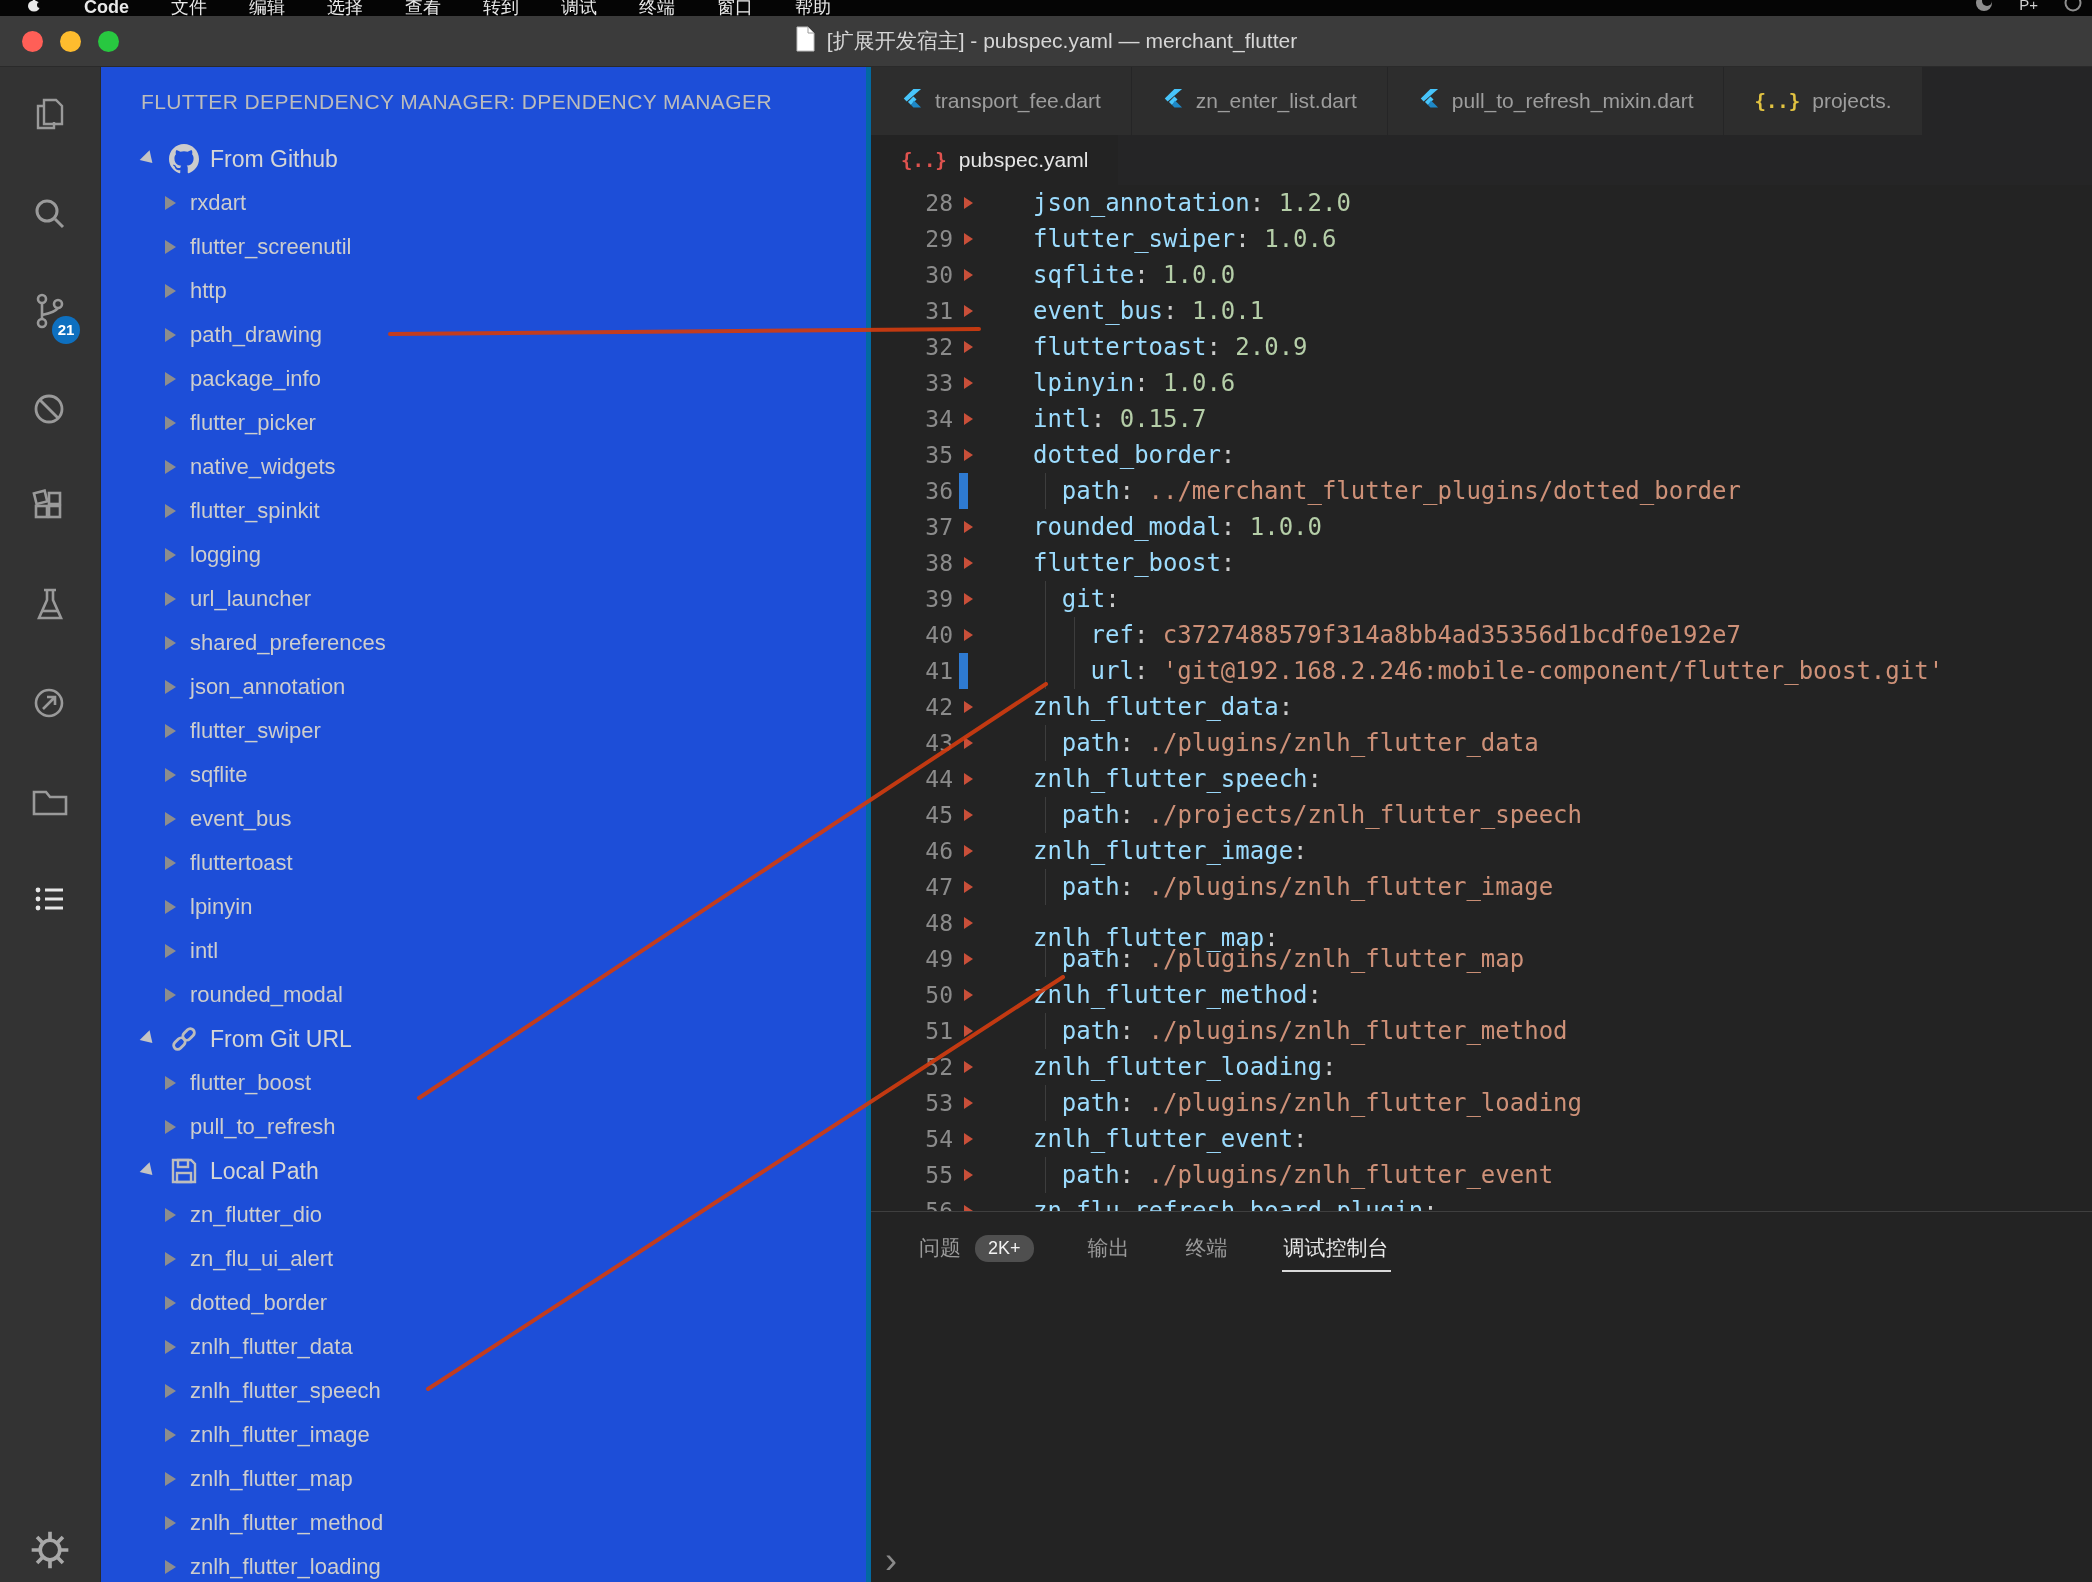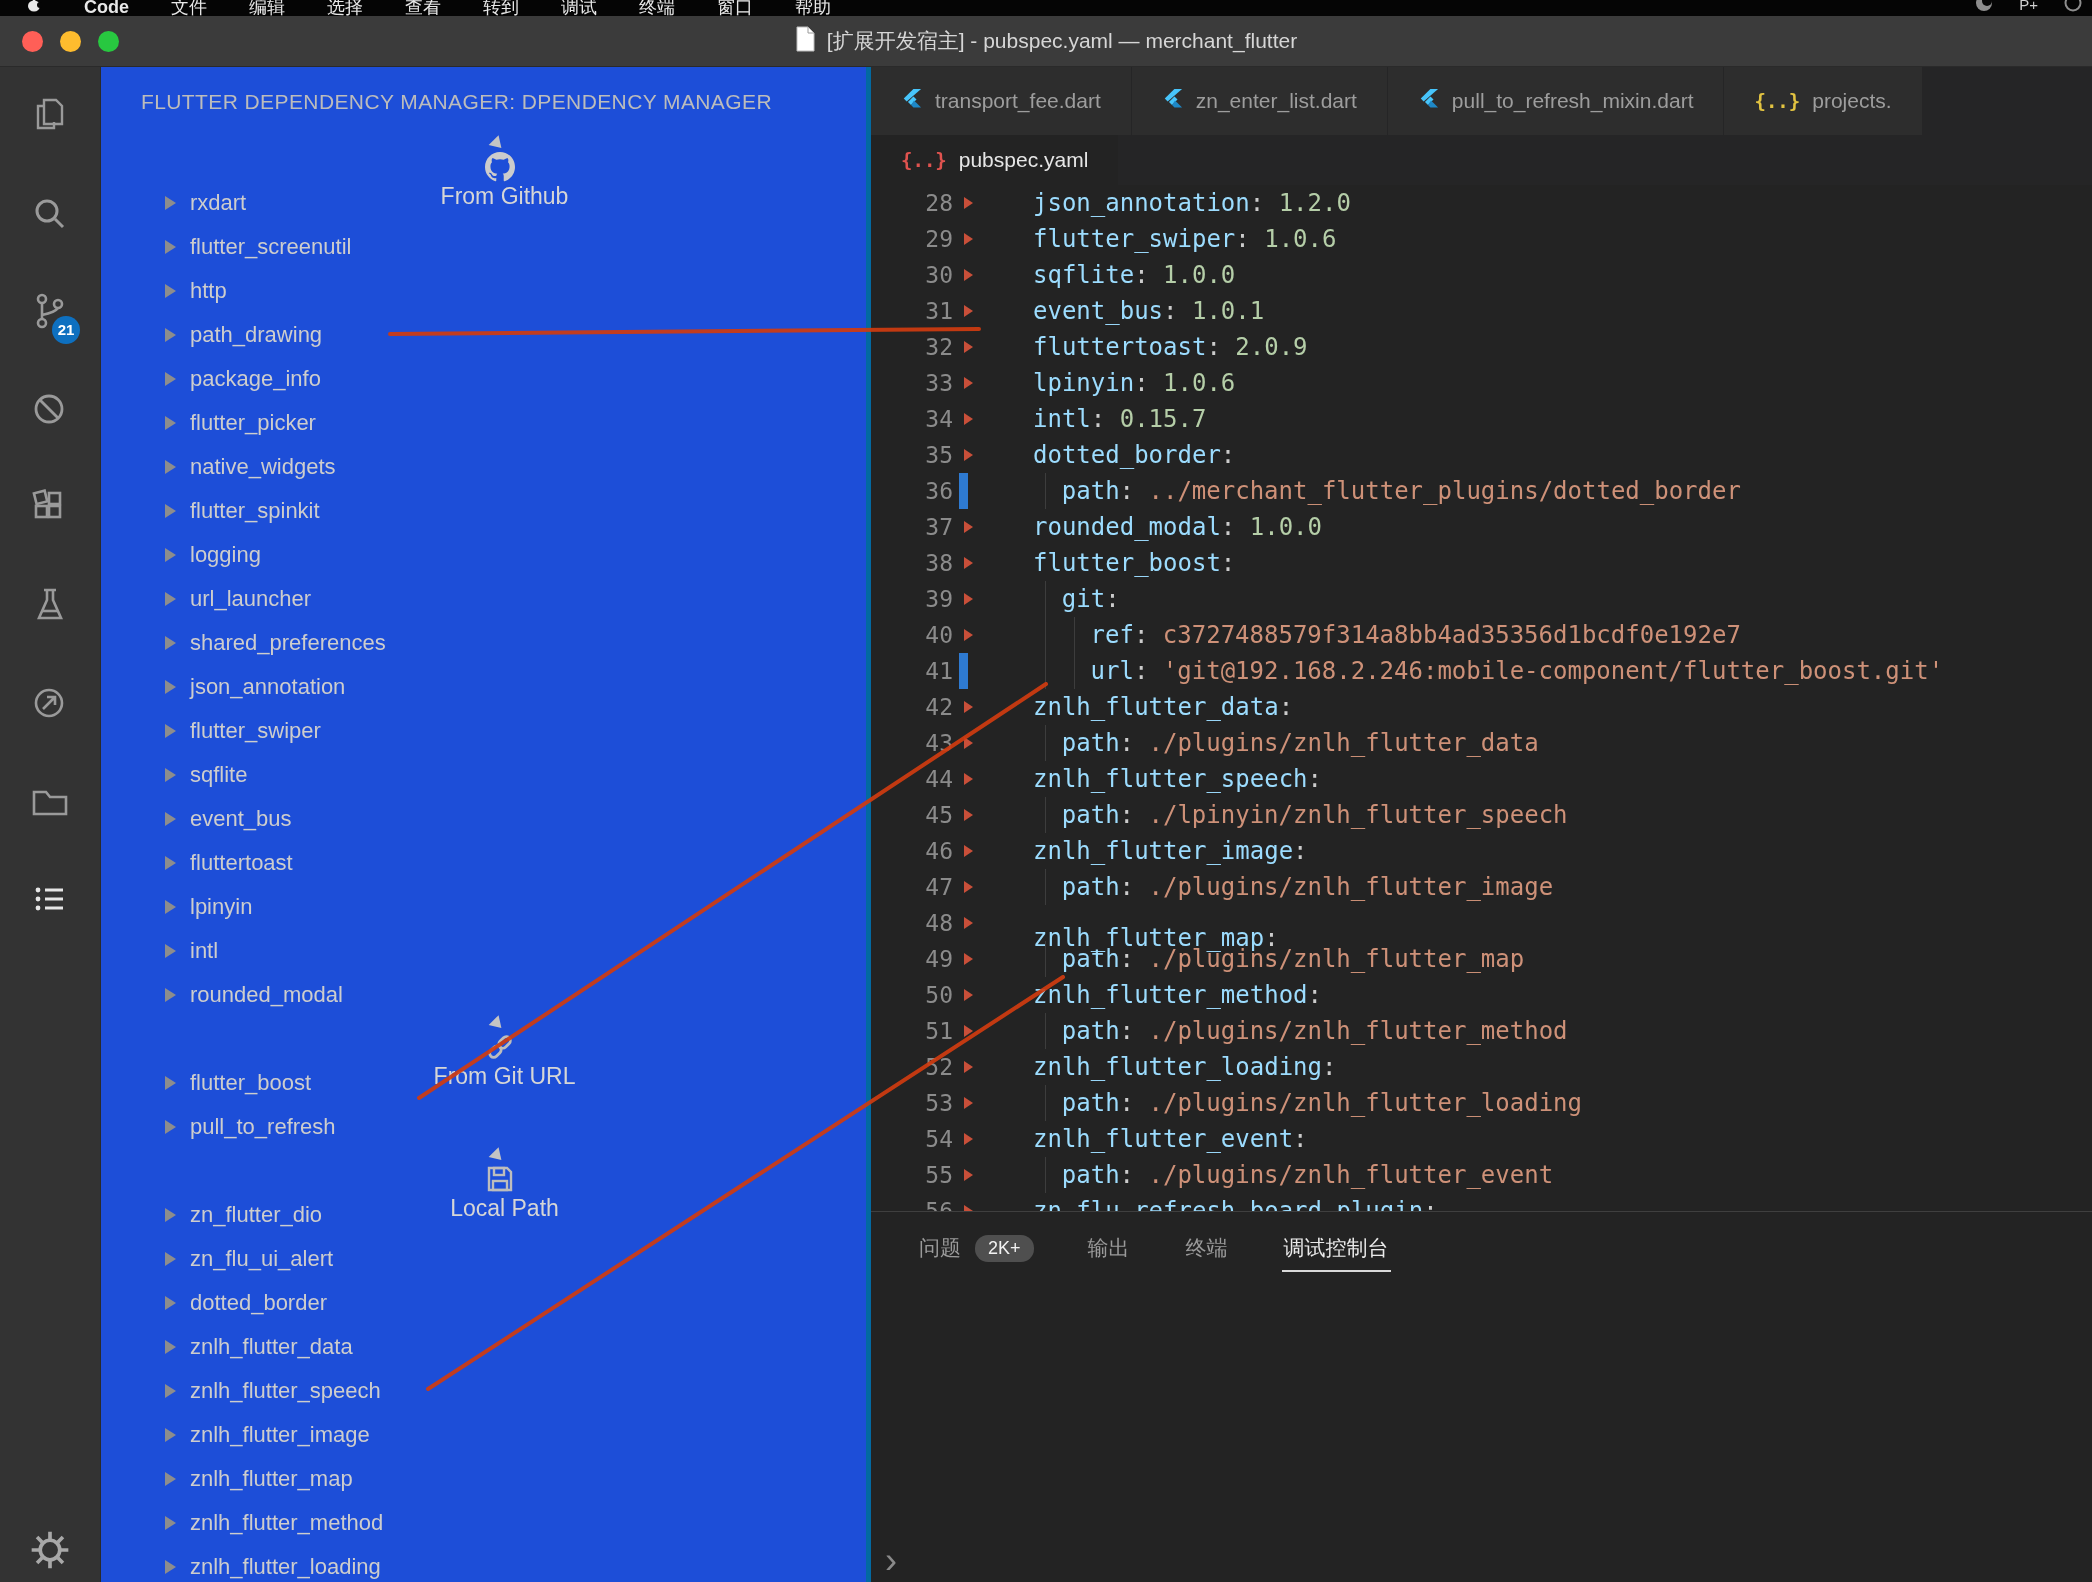--- a/index.html
+++ b/index.html
@@ -30,21 +30,21 @@
   .act-icon{width:44px;height:44px;position:relative;display:flex;align-items:center;justify-content:center;}
   .scm-badge{position:absolute;right:-8px;bottom:-10px;background:#0e70c0;color:#fff;border-radius:50%;
              width:28px;height:28px;line-height:28px;text-align:center;font-size:15px;font-weight:bold;}
   .act-gear{margin-top:auto;margin-bottom:10px;}
 
   
   .sidebar{width:765px;flex:0 0 765px;background:#1d4ed8;overflow:hidden;}
   .sidebar-header{height:70px;display:flex;align-items:center;padding-left:40px;color:#bcbcbc;
                   font-size:21px;letter-spacing:.4px;white-space:nowrap;}
   .tree-row{height:44px;display:flex;align-items:center;color:#cdcdcd;font-size:22px;white-space:nowrap;}
-  .section-row{padding-left:42px;font-size:23px;color:#d6d6d6;flex-direction:column;}
+  .section-row{padding-left:42px;font-size:23px;color:#d6d6d6;}
   .item-row{padding-left:64px;}
   .twisty{width:0;height:0;border-style:solid;flex:0 0 auto;margin-right:14px;}
   .tw-col{border-width:7px 0 7px 11px;border-color:transparent transparent transparent #8d8d8d;}
   .tw-exp{border-width:7px 0 7px 11px;border-color:transparent transparent transparent #c4c4c4;transform:rotate(45deg);}
   .sec-icon{width:32px;height:32px;margin-right:10px;display:flex;align-items:center;justify-content:center;flex:0 0 auto;}
 
   
   .editor-col{flex:1;display:flex;flex-direction:column;min-width:0;background:#86efac;border-left:5px solid #0369a1;position:relative;}
   .tabrow{display:flex;background:#252526;overflow:hidden;}
   .tabrow1{height:68px;flex:0 0 68px;}
@@ -431,21 +431,21 @@
           <div class="line"><span class="lnum">35</span><span class="mark-red"></span><span class="ltext" style="padding-left: 0px;"><span class="tk-k">dotted_border</span><span class="tk-p">:</span></span></div>
           <div class="line"><span class="lnum">36</span><span class="mark-blue"></span><span class="guide" style="left: 174px;"></span><span class="ltext" style="padding-left: 28.8px;"><span class="tk-k">path</span><span class="tk-p">: </span><span class="tk-s">../merchant_flutter_plugins/dotted_border</span></span></div>
           <div class="line"><span class="lnum">37</span><span class="mark-red"></span><span class="ltext" style="padding-left: 0px;"><span class="tk-k">rounded_modal</span><span class="tk-p">: </span><span class="tk-n">1.0.0</span></span></div>
           <div class="line"><span class="lnum">38</span><span class="mark-red"></span><span class="ltext" style="padding-left: 0px;"><span class="tk-k">flutter_boost</span><span class="tk-p">:</span></span></div>
           <div class="line"><span class="lnum">39</span><span class="mark-red"></span><span class="guide" style="left: 174px;"></span><span class="ltext" style="padding-left: 28.8px;"><span class="tk-k">git</span><span class="tk-p">:</span></span></div>
           <div class="line"><span class="lnum">40</span><span class="mark-red"></span><span class="guide" style="left: 174px;"></span><span class="guide" style="left: 203px;"></span><span class="ltext" style="padding-left: 57.6px;"><span class="tk-k">ref</span><span class="tk-p">: </span><span class="tk-s">c3727488579f314a8bb4ad35356d1bcdf0e192e7</span></span></div>
           <div class="line"><span class="lnum">41</span><span class="mark-blue"></span><span class="guide" style="left: 174px;"></span><span class="guide" style="left: 203px;"></span><span class="ltext" style="padding-left: 57.6px;"><span class="tk-k">url</span><span class="tk-p">: </span><span class="tk-s">'git@192.168.2.246:mobile-component/flutter_boost.git'</span></span></div>
           <div class="line"><span class="lnum">42</span><span class="mark-red"></span><span class="ltext" style="padding-left: 0px;"><span class="tk-k">znlh_flutter_data</span><span class="tk-p">:</span></span></div>
           <div class="line"><span class="lnum">43</span><span class="mark-red"></span><span class="guide" style="left: 174px;"></span><span class="ltext" style="padding-left: 28.8px;"><span class="tk-k">path</span><span class="tk-p">: </span><span class="tk-s">./plugins/znlh_flutter_data</span></span></div>
           <div class="line"><span class="lnum">44</span><span class="mark-red"></span><span class="ltext" style="padding-left: 0px;"><span class="tk-k">znlh_flutter_speech</span><span class="tk-p">:</span></span></div>
-          <div class="line"><span class="lnum">45</span><span class="mark-red"></span><span class="guide" style="left: 174px;"></span><span class="ltext" style="padding-left: 28.8px;"><span class="tk-k">path</span><span class="tk-p">: </span><span class="tk-s">./lpinyin/znlh_flutter_speech</span></span></div>
+          <div class="line"><span class="lnum">45</span><span class="mark-red"></span><span class="guide" style="left: 174px;"></span><span class="ltext" style="padding-left: 28.8px;"><span class="tk-k">path</span><span class="tk-p">: </span><span class="tk-s">./projects/znlh_flutter_speech</span></span></div>
           <div class="line"><span class="lnum">46</span><span class="mark-red"></span><span class="ltext" style="padding-left: 0px;"><span class="tk-k">znlh_flutter_image</span><span class="tk-p">:</span></span></div>
           <div class="line"><span class="lnum">47</span><span class="mark-red"></span><span class="guide" style="left: 174px;"></span><span class="ltext" style="padding-left: 28.8px;"><span class="tk-k">path</span><span class="tk-p">: </span><span class="tk-s">./plugins/znlh_flutter_image</span></span></div>
           <div class="line"><span class="lnum">48</span><span class="mark-red"></span><span class="ltext" style="padding-left: 0px; margin-top: 15px;"><span class="tk-k">znlh_flutter_map</span><span class="tk-p">:</span></span></div>
           <div class="line"><span class="lnum">49</span><span class="mark-red"></span><span class="guide" style="left: 174px;"></span><span class="ltext" style="padding-left: 28.8px;"><span class="tk-k">path</span><span class="tk-p">: </span><span class="tk-s">./plugins/znlh_flutter_map</span></span></div>
           <div class="line"><span class="lnum">50</span><span class="mark-red"></span><span class="ltext" style="padding-left: 0px;"><span class="tk-k">znlh_flutter_method</span><span class="tk-p">:</span></span></div>
           <div class="line"><span class="lnum">51</span><span class="mark-red"></span><span class="guide" style="left: 174px;"></span><span class="ltext" style="padding-left: 28.8px;"><span class="tk-k">path</span><span class="tk-p">: </span><span class="tk-s">./plugins/znlh_flutter_method</span></span></div>
           <div class="line"><span class="lnum">52</span><span class="mark-red"></span><span class="ltext" style="padding-left: 0px;"><span class="tk-k">znlh_flutter_loading</span><span class="tk-p">:</span></span></div>
           <div class="line"><span class="lnum">53</span><span class="mark-red"></span><span class="guide" style="left: 174px;"></span><span class="ltext" style="padding-left: 28.8px;"><span class="tk-k">path</span><span class="tk-p">: </span><span class="tk-s">./plugins/znlh_flutter_loading</span></span></div>
           <div class="line"><span class="lnum">54</span><span class="mark-red"></span><span class="ltext" style="padding-left: 0px;"><span class="tk-k">znlh_flutter_event</span><span class="tk-p">:</span></span></div>
           <div class="line"><span class="lnum">55</span><span class="mark-red"></span><span class="guide" style="left: 174px;"></span><span class="ltext" style="padding-left: 28.8px;"><span class="tk-k">path</span><span class="tk-p">: </span><span class="tk-s">./plugins/znlh_flutter_event</span></span></div>

